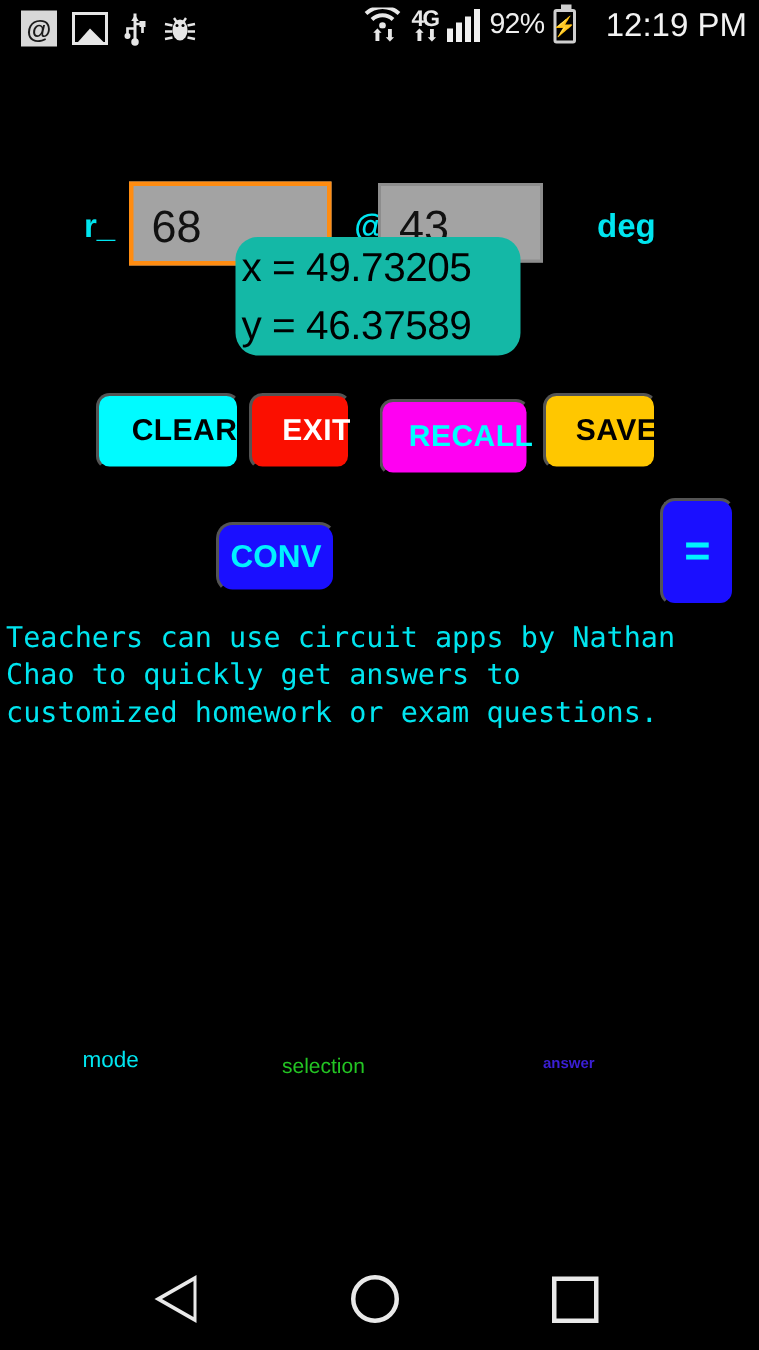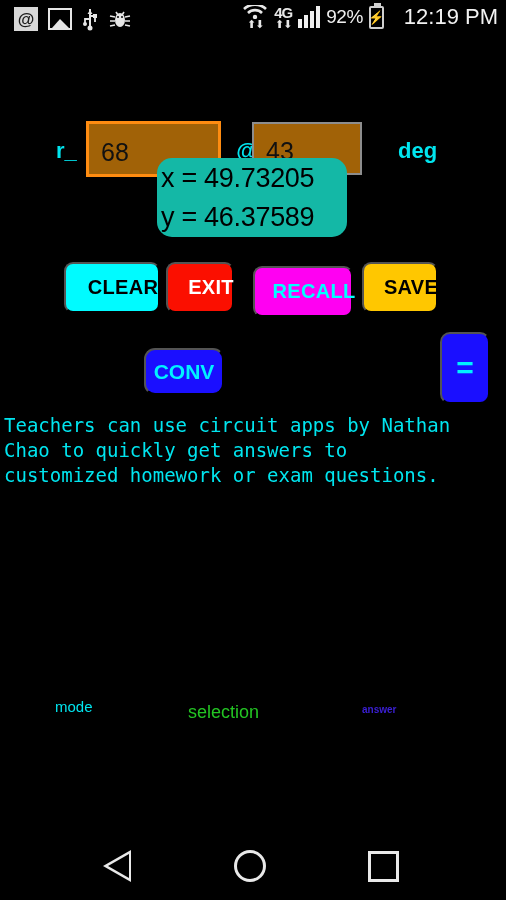--- a/index.html
+++ b/index.html
@@ -31,22 +31,22 @@
   .net .arr{font-size:11px;line-height:10px;letter-spacing:-1px;}
   .bars{display:flex;align-items:flex-end;gap:2px;height:22px;}
   .bars i{display:block;width:4px;background:#efefef;}
 
   
   .inputrow{position:absolute;left:0;top:58px;width:506px;height:66px;}
   .lbl-cyan{position:absolute;color:#00e5ef;font-size:22px;font-weight:bold;}
   #lbl-r{left:56px;top:80px;}
   #lbl-at{left:224px;top:80px;}
   #lbl-deg{left:398px;top:80px;}
-  .tbox{position:absolute;background:#a16207;box-sizing:border-box;
-     font-size:25px;color:#111;padding:6px 0 0 12px;}
+  .tbox{position:absolute;background:#a3a3a3;box-sizing:border-box;
+     font-size:30px;color:#111;padding:6px 0 0 12px;}
   #field-r{left:86px;top:63px;width:135px;height:56px;border:3px solid #ff8c11;}
   #field-a{left:252px;top:64px;width:110px;height:53px;border:2px solid #8d8d8d;}
 
   
   .result{position:absolute;left:157px;top:158px;width:190px;height:79px;background:#14b8a6;
     color:#000;font-size:27px;font-weight:normal;line-height:39px;padding:1px 0 0 4px;box-sizing:border-box;
     letter-spacing:-0.3px;border-radius:15px;}
 
   
   .btnrow{position:absolute;left:0;top:262px;width:506px;height:52px;}
@@ -54,21 +54,21 @@
     font-size:20px;font-weight:bold;letter-spacing:0.3px;padding-left:28px;}
   #btn-clear{left:64px;top:0;width:96px;height:51px;background:#00fbff;color:#000;}
   #btn-exit{left:166px;top:0;width:68px;height:51px;background:#fb0f00;color:#fff;}
   #btn-recall{left:253px;top:4px;width:100px;height:51px;background:#ff00f2;color:#00ffff;}
   #btn-save{left:362px;top:0;width:76px;height:51px;background:#ffc700;color:#000;}
 
   
   .moderow{position:absolute;left:0;top:332px;width:506px;height:76px;}
   .mlabel{position:absolute;font-size:15px;}
   #lbl-mode{left:55px;top:366px;color:#00e5ef;}
-  #lbl-selection{left:188px;top:370px;color:#23c423;font-size:18px;}
+  #lbl-selection{left:188px;top:370px;color:#23c423;font-size:14px;}
   #lbl-answer{left:362px;top:372px;color:#3b1fd6;font-size:10px;font-weight:bold;}
   .mbtn{position:absolute;border-radius:11px;display:flex;align-items:center;justify-content:center;
     font-weight:bold;margin-left:44px;}
   #btn-conv{left:100px;top:16px;width:80px;height:47px;background:#1a0fff;color:#00f2ff;font-size:21px;}
   #btn-sel{left:254px;top:14px;width:104px;height:51px;background:#00f718;color:#000;font-size:19px;}
   #btn-eq{left:396px;top:0;width:50px;height:72px;background:#1a0fff;color:#00f2ff;font-size:30px;
     border-radius:10px;}
 
   
   .desc{position:absolute;left:4px;top:413px;width:498px;color:#00e5ef;

